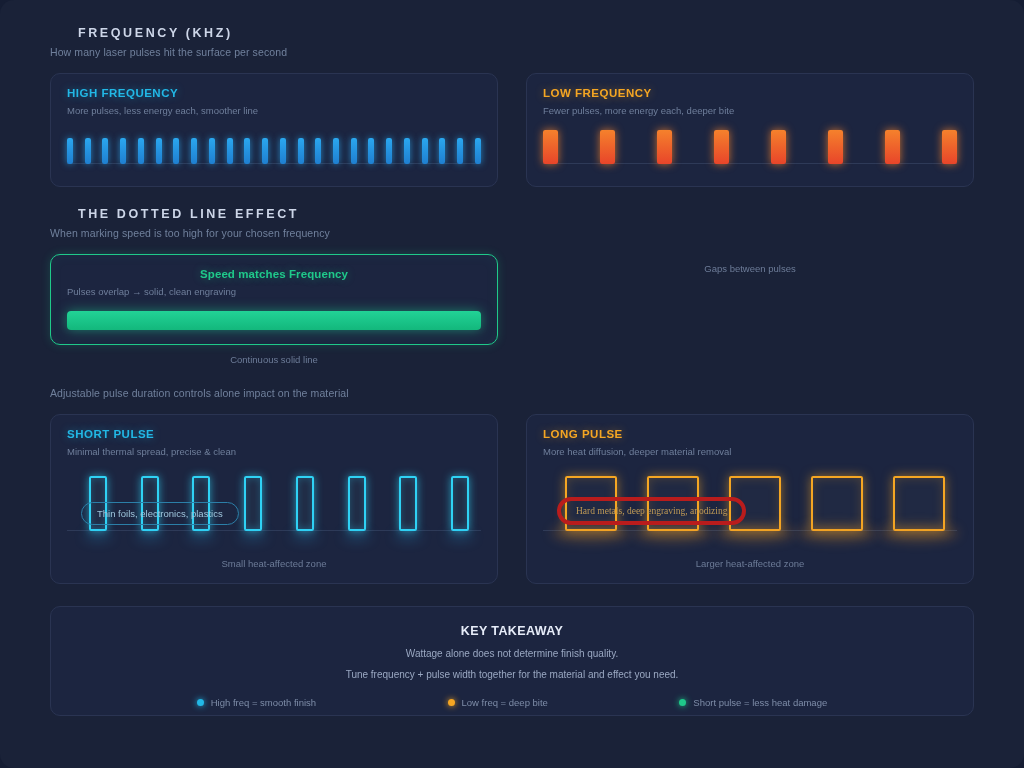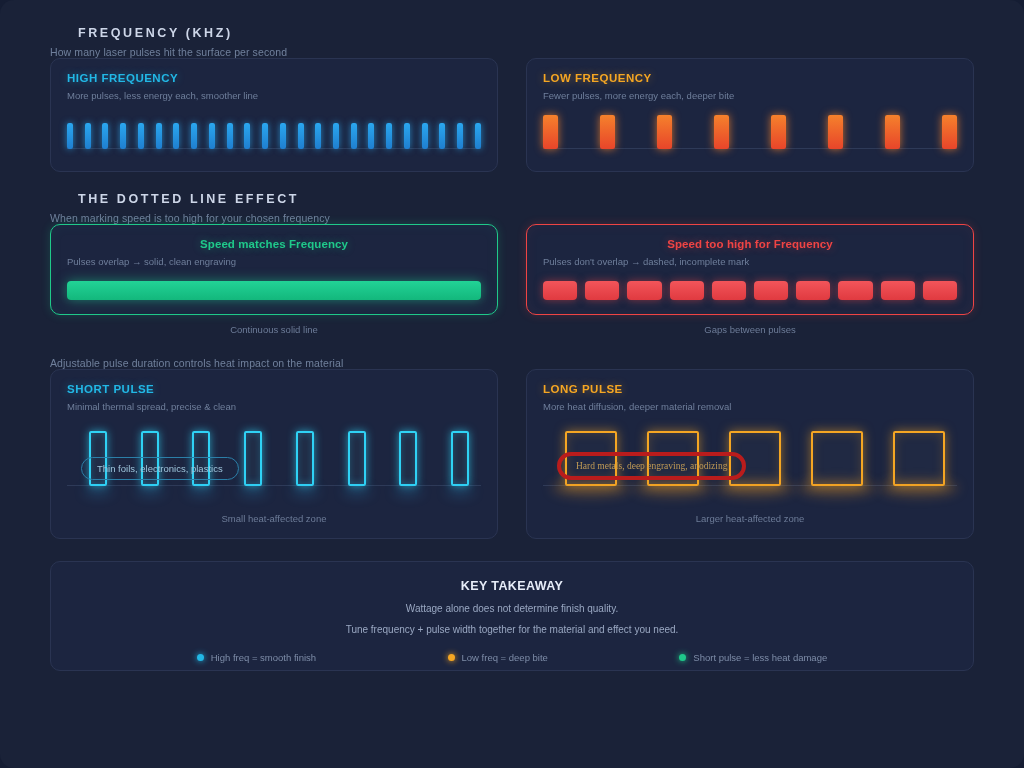--- a/index.html
+++ b/index.html
@@ -22,21 +22,21 @@
   .sec-title {
     font-size: 12.5px; font-weight: bold; letter-spacing: 2.6px;
     color: #cdd6e8; text-transform: uppercase; padding-left: 28px;
   }
   .sec-sub {
     font-size: 10.5px; color: #70809c; margin-top: 6px; letter-spacing: .1px;
   }
 
   
   .grid {
-    display: flex; gap: 28px; 
+    display: flex; gap: 28px; margin-top: 15px;
   }
   .card {
     flex: 1 1 0;
     background: #1c2540;
     border: 1px solid #2a3452;
     border-radius: 10px;
     padding: 13px 16px 14px 16px;
     position: relative;
   }
   .card.tall { min-height: 100px; }
@@ -217,44 +217,28 @@
       <div style="flex:1 1 0;">
         <div class="card green-edge">
           <div class="card-title mixed t-green">Speed matches Frequency</div>
           <div class="card-sub">Pulses overlap → solid, clean engraving</div>
           <div class="solid-line"></div>
         </div>
         <div class="caption">Continuous solid line</div>
       </div>
 
       <div style="flex:1 1 0;">
-        <div class="card red-edge">
-          <div class="card-title mixed t-red">Speed too high for Frequency</div>
-          <div class="card-sub">Pulses don't overlap → dashed, incomplete mark</div>
-          <div class="dash-row" id="dash-row">
-              <div class="dash"></div>
-              <div class="dash"></div>
-              <div class="dash"></div>
-              <div class="dash"></div>
-              <div class="dash"></div>
-              <div class="dash"></div>
-              <div class="dash"></div>
-              <div class="dash"></div>
-              <div class="dash"></div>
-              <div class="dash"></div>
-            </div>
-        </div>
         <div class="caption">Gaps between pulses</div>
       </div>
 
     </div>
   </div>
 
   <div class="section" style="margin-top:22px;">
-    <div class="sec-sub">Adjustable pulse duration controls heat impact on the material</div>
+    <div class="sec-sub">Adjustable pulse duration controls alone impact on the material</div>
 
     <div class="grid">
 
       <div class="card tall">
         <div class="card-title t-cyan">SHORT PULSE</div>
         <div class="card-sub">Minimal thermal spread, precise &amp; clean</div>
         <div class="pw-strip">
           <div class="pw-base"></div>
           <div class="pw-bars" id="sp-bars" style="justify-content: space-between; padding-left: 22px; padding-right: 12px;">
               <div style="position: relative; display: flex; align-items: flex-end;">

